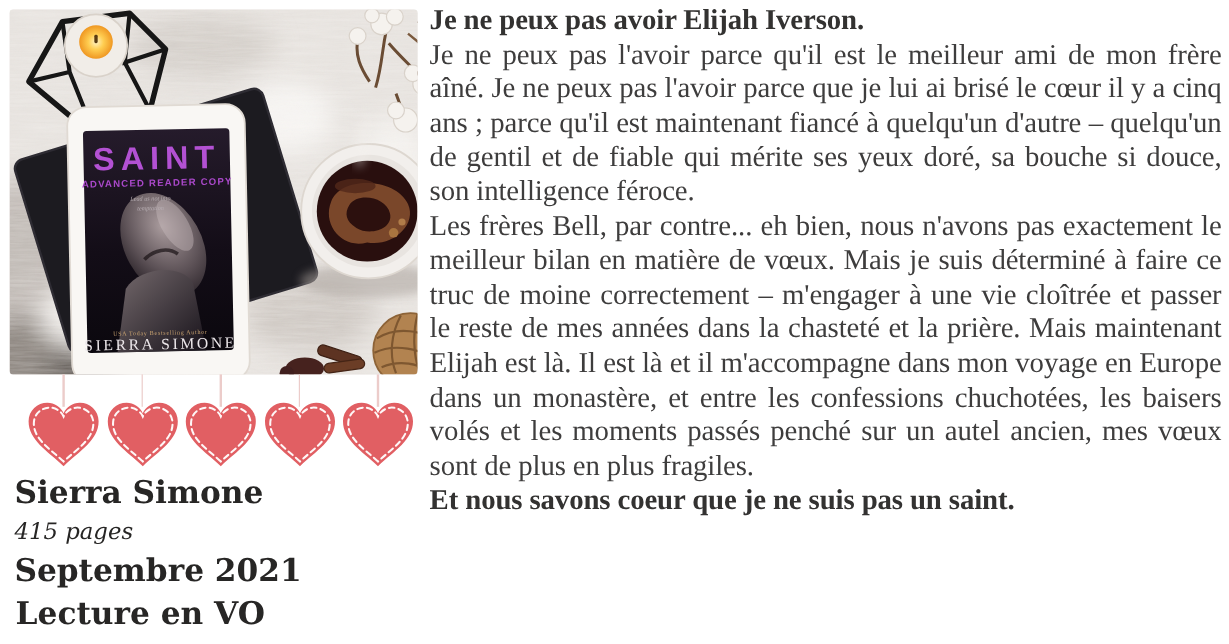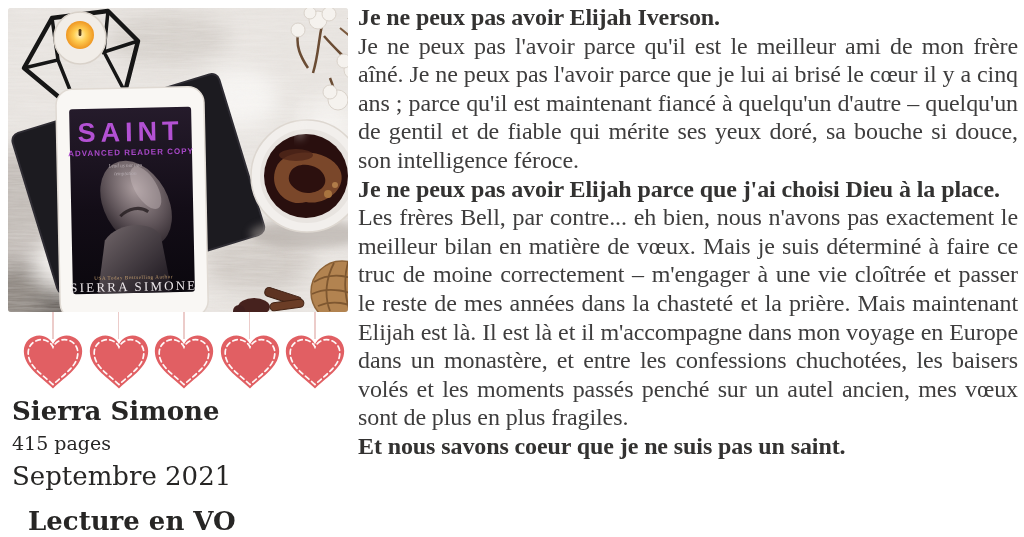--- a/index.html
+++ b/index.html
@@ -14,23 +14,23 @@
   }
   .photo svg{display:block;}
   
   .rating{position:absolute;left:8px;top:312px;width:340px;height:88px;}
   .heart-wrap{position:absolute;top:0;width:62px;height:86px;}
   .thread{position:absolute;left:30px;top:0;width:1.5px;height:27px;background:#ecccca;}
   .heart{position:absolute;top:21px;left:0;width:62px;height:58px;}
   
   .info{position:absolute;left:12px;top:397px;color:#272625;font-family:"DejaVu Serif",serif;}
   .info .author{font-size:26px;font-weight:700;margin:0 0 7px 0;line-height:1.1;}
-  .info .pages{font-size:19px;margin:0 0 9px 0;line-height:1.1;}
-  .info .date{font-size:26px;font-weight:400;margin:3px 0 7px 0;line-height:1.1;}
-  .info .lang{font-size:26px;font-weight:700;margin:16px;line-height:1.1;}
+  .info .pages{font-size:19px;font-style:italic;margin:0 0 9px 0;line-height:1.1;}
+  .info .date{font-size:26px;font-weight:700;margin:3px 0 7px 0;line-height:1.1;}
+  .info .lang{font-size:26px;font-weight:700;margin:1px;line-height:1.1;}
   
   .blurb{
     position:absolute;left:358px;top:3px;width:660px;height:534px;overflow:hidden;
     font-size:24px;line-height:28.6px;color:#3e3d3d;text-align:justify;
     letter-spacing:-0.1px;hyphens:auto;-webkit-hyphens:auto;
   }
   .blurb p{margin:0;}
   .blurb p.b{font-weight:700;color:#333231;}
 </style>
 </head>
@@ -206,16 +206,15 @@
 <div class="info">
   <p class="author">Sierra Simone</p>
   <p class="pages">415 pages</p>
   <p class="date">Septembre 2021</p>
   <p class="lang">Lecture en VO</p>
 </div>
 
 <div class="blurb" lang="fr">
   <p class="b">Je ne peux pas avoir Elijah Iverson.</p>
   <p>Je ne peux pas l'avoir parce qu'il est le meilleur ami de mon frère aîné. Je ne peux pas l'avoir parce que je lui ai brisé le cœur il y a cinq ans ; parce qu'il est maintenant fiancé à quelqu'un d'autre – quelqu'un de gentil et de fiable qui mérite ses yeux doré, sa bouche si douce, son intelligence féroce.</p>
-  <p class="b">Je ne peux pas avoir Elijah parce que j'ai choisi Dieu à la place.</p>
   <p>Les frères Bell, par contre... eh bien, nous n'avons pas exactement le meilleur bilan en matière de vœux. Mais je suis déterminé à faire ce truc de moine correctement – m'engager à une vie cloîtrée et passer le reste de mes années dans la chasteté et la prière. Mais maintenant Elijah est là. Il est là et il m'accompagne dans mon voyage en Europe dans un monastère, et entre les confessions chuchotées, les baisers volés et les moments passés penché sur un autel ancien, mes vœux sont de plus en plus fragiles.</p>
   <p class="b">Et nous savons coeur que je ne suis pas un saint.</p>
 </div>
 
 </body></html>

